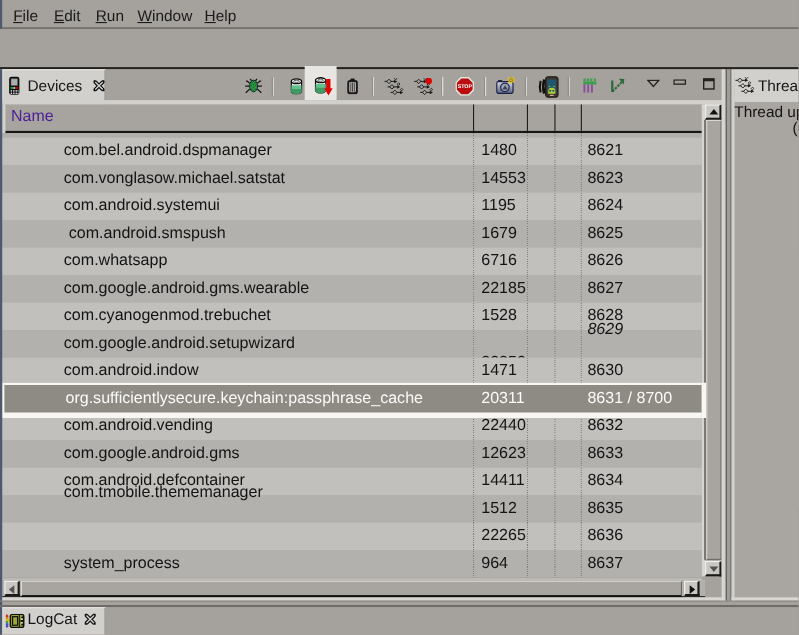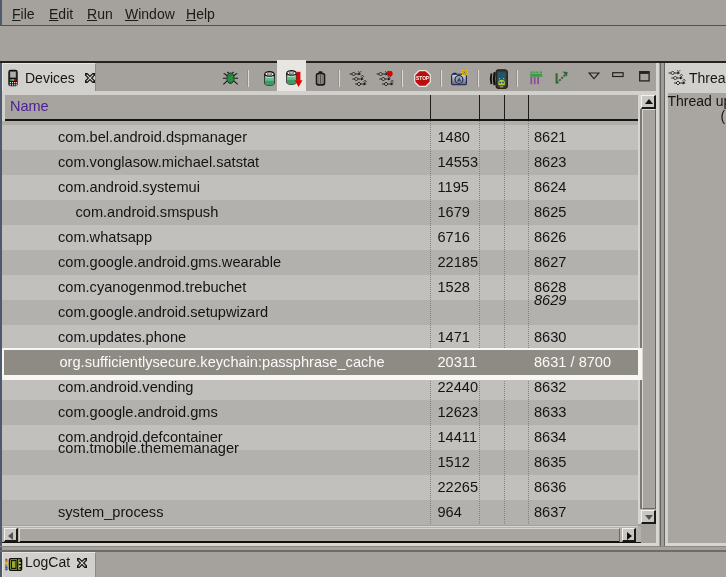--- a/index.html
+++ b/index.html
@@ -258,41 +258,41 @@
       <div class="abs txt" style="left:532.5px;top:8px;">8621</div>
       <div class="abs" style="left:0;top:29.5px;width:636px;height:25px;background:#b2b1ae;"></div>
       <div class="abs txt" style="left:56.5px;top:33px;">com.vonglasow.michael.satstat</div>
       <div class="abs txt" style="left:436px;top:33px;">14553</div>
       <div class="abs txt" style="left:532.5px;top:33px;">8623</div>
       <div class="abs" style="left:0;top:54.5px;width:636px;height:25px;background:#c1c0bd;"></div>
       <div class="abs txt" style="left:56.5px;top:58px;">com.android.systemui</div>
       <div class="abs txt" style="left:436px;top:58px;">1195</div>
       <div class="abs txt" style="left:532.5px;top:58px;">8624</div>
       <div class="abs" style="left:0;top:79.5px;width:636px;height:25px;background:#b2b1ae;"></div>
-      <div class="abs txt" style="left:74px;top:83px;">com.android.smspush</div>
+      <div class="abs txt" style="left:61px;top:83px;">com.android.smspush</div>
       <div class="abs txt" style="left:436px;top:83px;">1679</div>
       <div class="abs txt" style="left:532.5px;top:83px;">8625</div>
       <div class="abs" style="left:0;top:104.5px;width:636px;height:25px;background:#c1c0bd;"></div>
       <div class="abs txt" style="left:56.5px;top:108px;text-align:center;">com.whatsapp</div>
       <div class="abs txt" style="left:436px;top:108px;">6716</div>
       <div class="abs txt" style="left:532.5px;top:108px;">8626</div>
       <div class="abs" style="left:0;top:129.5px;width:636px;height:25px;background:#b2b1ae;"></div>
       <div class="abs txt" style="left:56.5px;top:133px;">com.google.android.gms.wearable</div>
       <div class="abs txt" style="left:436px;top:133px;">22185</div>
       <div class="abs txt" style="left:532.5px;top:133px;">8627</div>
       <div class="abs" style="left:0;top:154.5px;width:636px;height:25px;background:#c1c0bd;"></div>
       <div class="abs txt" style="left:56.5px;top:158px;">com.cyanogenmod.trebuchet</div>
       <div class="abs txt" style="left:436px;top:158px;">1528</div>
       <div class="abs txt" style="left:532.5px;top:158px;">8628</div>
       <div class="abs" style="left:0;top:179.5px;width:636px;height:25px;background:#b2b1ae;"></div>
       <div class="abs txt" style="left:56.5px;top:183px;">com.google.android.setupwizard</div>
       <div class="abs txt" style="left:436px;top:201px;">22250</div>
       <div class="abs txt" style="left:532.5px;top:171px;font-style:italic;">8629</div>
       <div class="abs" style="left:0;top:204.5px;width:636px;height:25px;background:#c1c0bd;"></div>
-      <div class="abs txt" style="left:56.5px;top:208px;">com.updates.phone</div>
+      <div class="abs txt" style="left:56.5px;top:208px;">com.android.indow</div>
       <div class="abs txt" style="left:436px;top:208px;">1471</div>
       <div class="abs txt" style="left:532.5px;top:208px;">8630</div>
       <div class="abs" style="left:0;top:229.5px;width:636px;height:25px;background:#b2b1ae;"></div>
       <div class="abs" style="left:0;top:254.5px;width:636px;height:25px;background:#c1c0bd;"></div>
       <div class="abs txt" style="left:56.5px;top:258px;">com.android.vending</div>
       <div class="abs txt" style="left:436px;top:258px;">22440</div>
       <div class="abs txt" style="left:532.5px;top:258px;">8632</div>
       <div class="abs" style="left:0;top:279.5px;width:636px;height:25px;background:#b2b1ae;"></div>
       <div class="abs txt" style="left:56.5px;top:283px;">com.google.android.gms</div>
       <div class="abs txt" style="left:436px;top:283px;">12623</div>

